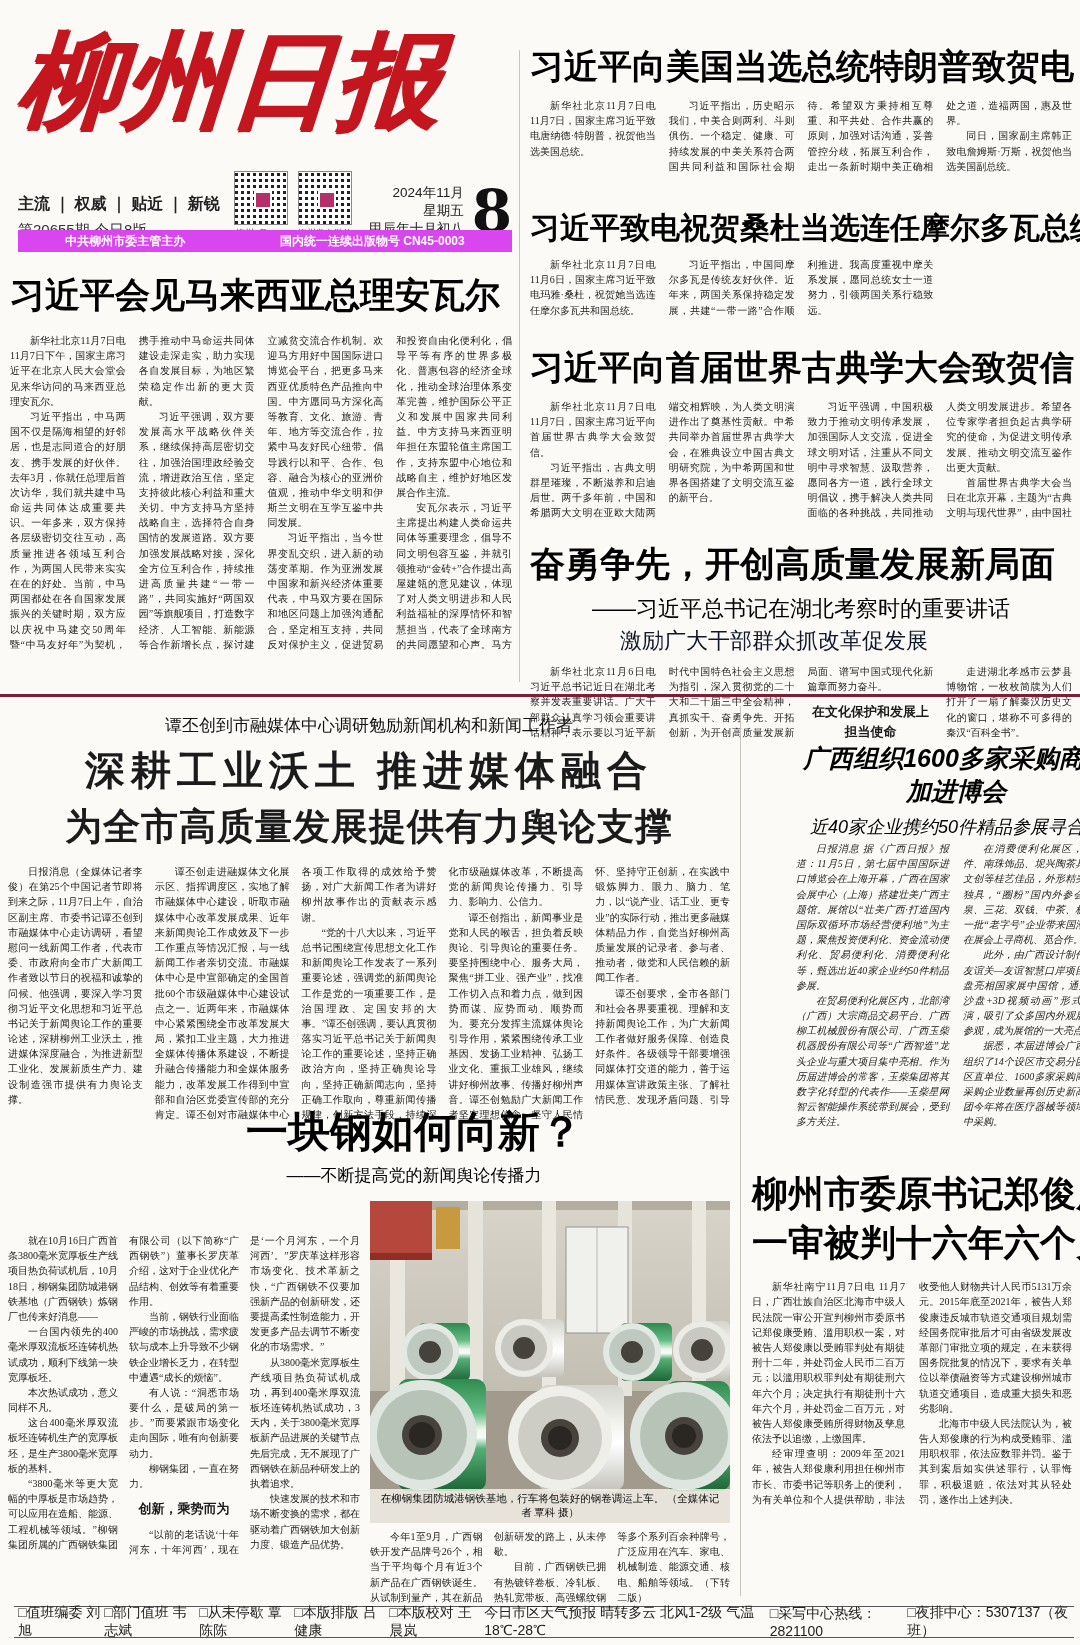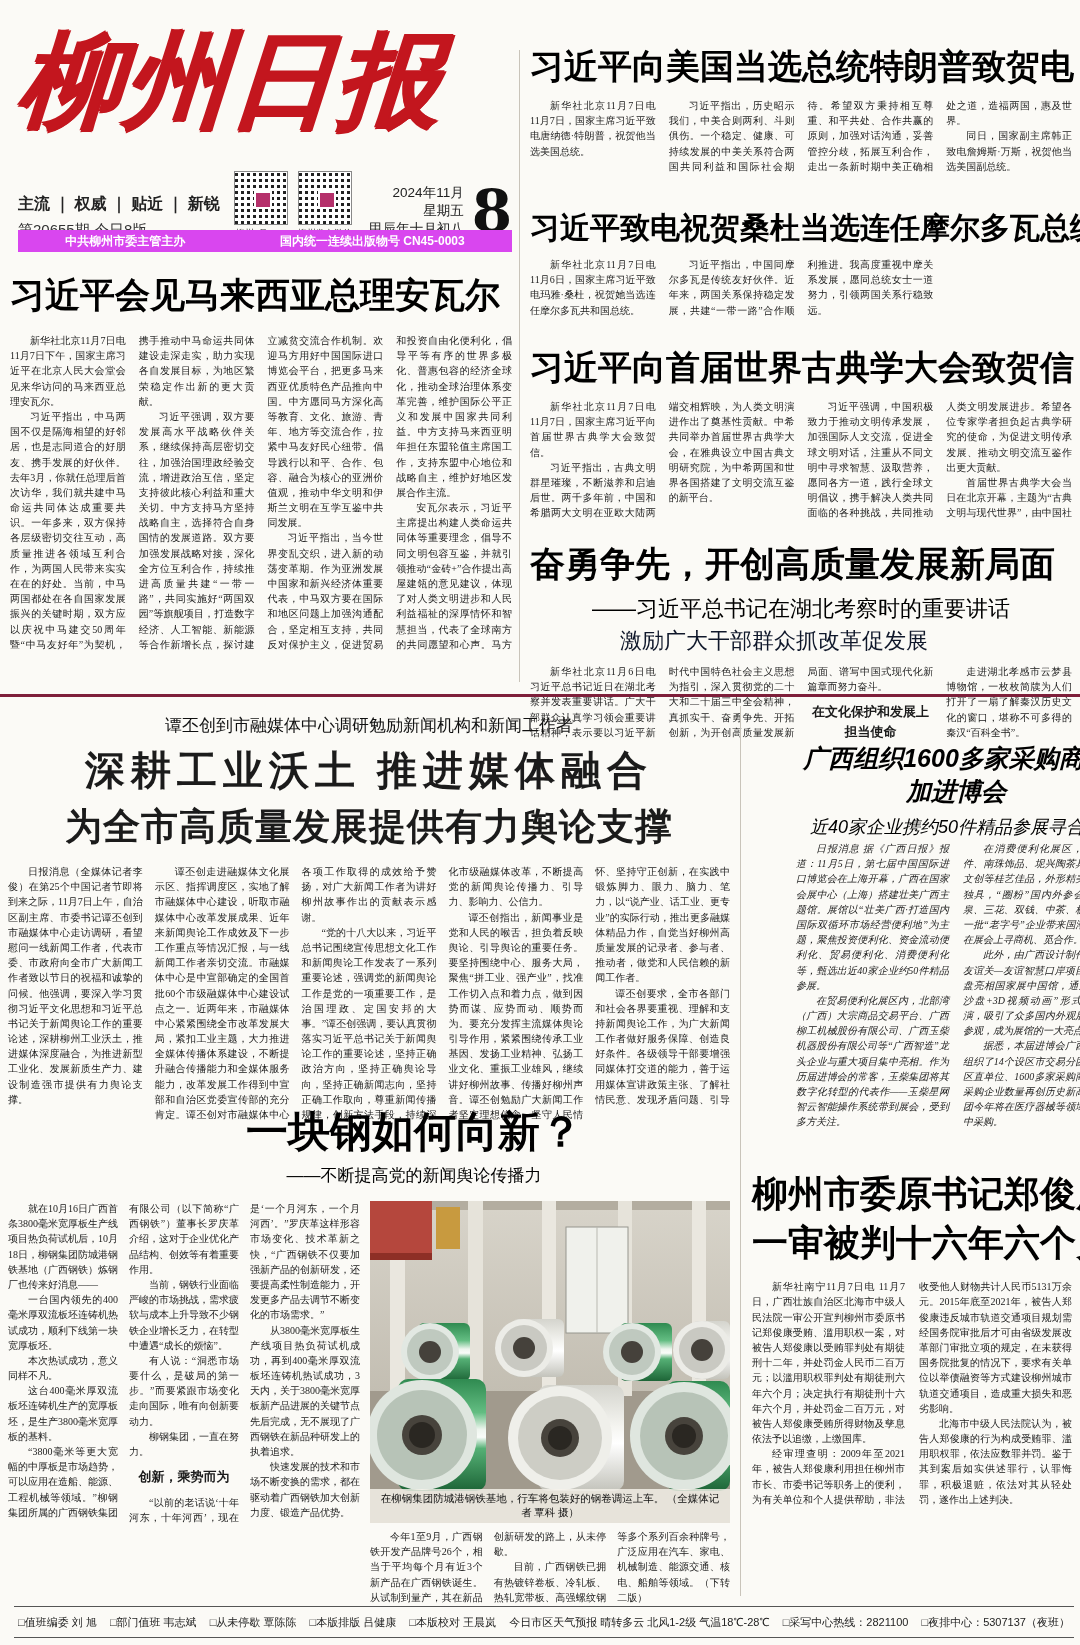--- a/index.html
+++ b/index.html
@@ -34,21 +34,21 @@
   #red-bar{
     position:absolute;left:18px;top:230px;width:494px;height:22px;background:#d946ef;
     color:#fff;font-family:"Liberation Sans",sans-serif;font-size:12px;font-weight:bold;
     display:flex;align-items:center;justify-content:space-around;
   }
   
   .art-body{font-size:10px;line-height:1.52;text-align:justify;overflow:hidden;}
   .art-body p{margin:0;text-indent:2em;}
   .cols-4{column-count:4;column-gap:13px;}
   .cols-5{column-count:5;column-gap:12px;}
-  .cols-3{column-count:3;column-gap:11px;}
+  .cols-3{column-count:3;column-gap:11px;margin-top:32px;}
   .cols-2{column-count:2;column-gap:14px;}
   h1,h2,h3{margin:0;font-family:"Liberation Sans","DejaVu Sans",sans-serif;color:#000;}
   .inline-subhead{font-family:"Liberation Sans",sans-serif;font-weight:bold;font-size:13px;text-align:center;margin:8px 0;text-indent:0;}
   
   #lead{position:absolute;left:10px;top:272px;width:502px;}
   #lead h1{font-size:35px;font-weight:bold;letter-spacing:0;white-space:nowrap;}
   #lead .art-body{margin-top:14px;height:330px;}
   .v-rule{position:absolute;width:1px;background:#c9c4ba;}
   
   #right-stack{position:absolute;left:530px;top:44px;width:542px;}
@@ -94,21 +94,21 @@
   .under-photo{margin-top:6px;height:80px;}
   
   #zheng{position:absolute;left:752px;top:1170px;width:320px;}
   #zheng h2{font-family:"Liberation Sans",sans-serif;font-size:36px;font-weight:bold;text-align:center;line-height:1.35;white-space:nowrap;}
   .zheng-body{margin-top:12px;height:388px;}
   
   #footer{
     position:absolute;left:14px;top:1606px;width:1052px;height:30px;
     border-top:1px solid #555;border-bottom:1px solid #555;
     display:flex;align-items:center;justify-content:space-between;
-    font-family:"Liberation Sans",sans-serif;font-size:11px;color:#222;padding:0 4px;
+    font-family:"Liberation Sans",sans-serif;font-size:14px;color:#222;padding:0 4px;
   }
 </style>
 </head>
 <body>
 
 <div id="page">
 
   <div id="masthead">
     <div class="logo">柳州日报</div>
     <div class="mast-row">

